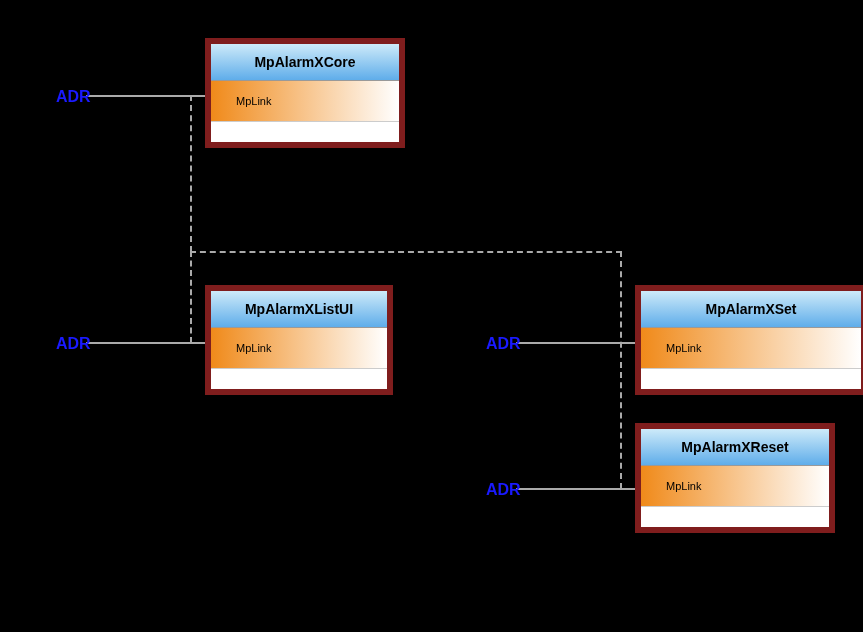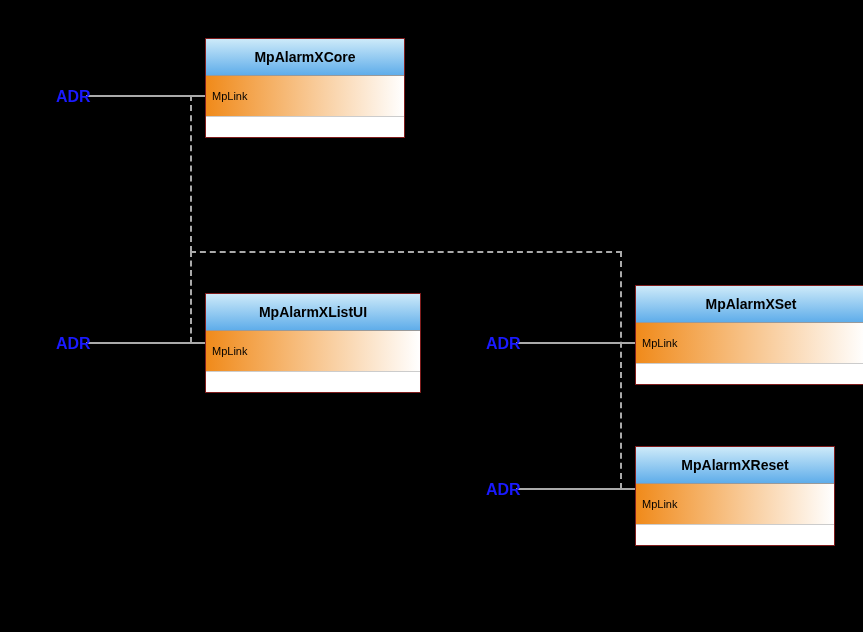--- a/index.html
+++ b/index.html
@@ -6,37 +6,37 @@
   body {
     background: #000;
     width: 863px;
     height: 632px;
     position: relative;
     font-family: Arial, sans-serif;
     overflow: hidden;
   }
   .block {
     position: absolute;
-    border: 1px solid #7f1d1d;
+    border: 6px solid #7f1d1d;
     background: #7f1d1d;
   }
   .block-header {
     background: linear-gradient(to bottom, #cdeaf9, #5fadea);
     text-align: center;
     font-size: 14px;
     font-weight: bold;
     color: #000;
     padding: 10px 6px;
     border-bottom: 1px solid #999;
   }
   .block-param {
     background: linear-gradient(to right, #f08a1a, #fff);
     font-size: 11px;
     color: #000;
-    padding: 14px 6px;
+    padding: 14px 25px;
     border-bottom: 1px solid #ccc;
   }
   .block-footer {
     height: 20px;
     background: #fff;
   }
   .adr-label {
     position: absolute;
     color: #1a1aff;
     font-size: 16px;
@@ -80,29 +80,29 @@
 <div class="adr-label" style="left:56px; top:335px;">ADR</div>
 <div class="adr-label" style="left:486px; top:335px;">ADR</div>
 <div class="adr-label" style="left:486px; top:481px;">ADR</div>
 
 <div class="block" style="left:205px; top:38px; width:200px;">
   <div class="block-header">MpAlarmXCore</div>
   <div class="block-param">MpLink</div>
   <div class="block-footer"></div>
 </div>
 
-<div class="block" style="left:205px; top:285px; width:216px;margin-top:8px;">
+<div class="block" style="left:205px; top:285px; width:188px;">
   <div class="block-header">MpAlarmXListUI</div>
   <div class="block-param">MpLink</div>
   <div class="block-footer"></div>
 </div>
 
 <div class="block" style="left:635px; top:285px; width:232px;">
   <div class="block-header">MpAlarmXSet</div>
   <div class="block-param">MpLink</div>
   <div class="block-footer"></div>
 </div>
 
-<div class="block" style="left:635px; top:446px; width:200px;">
+<div class="block" style="left:635px; top:423px; width:200px;">
   <div class="block-header">MpAlarmXReset</div>
   <div class="block-param">MpLink</div>
   <div class="block-footer"></div>
 </div>
 
 </body></html>

